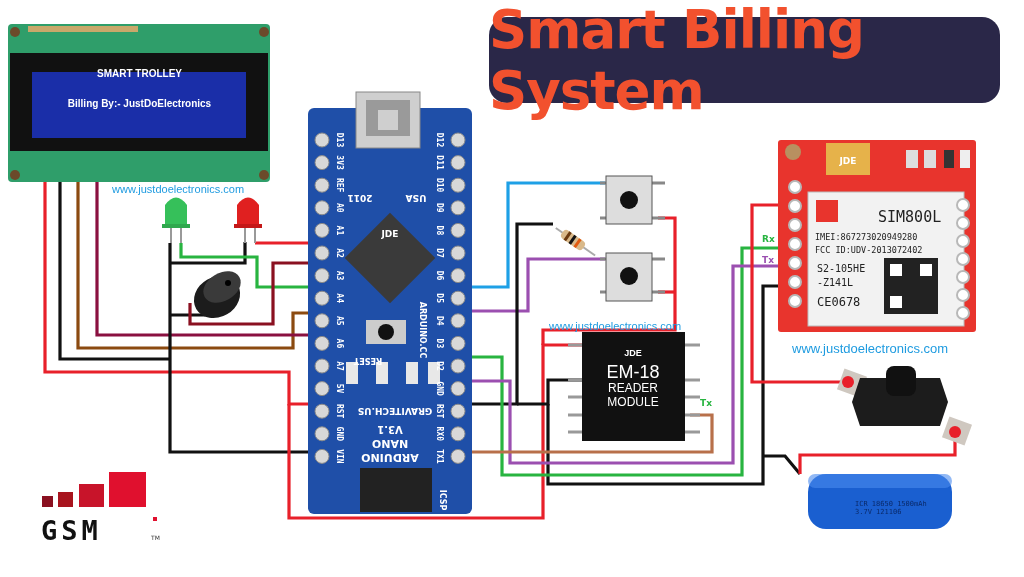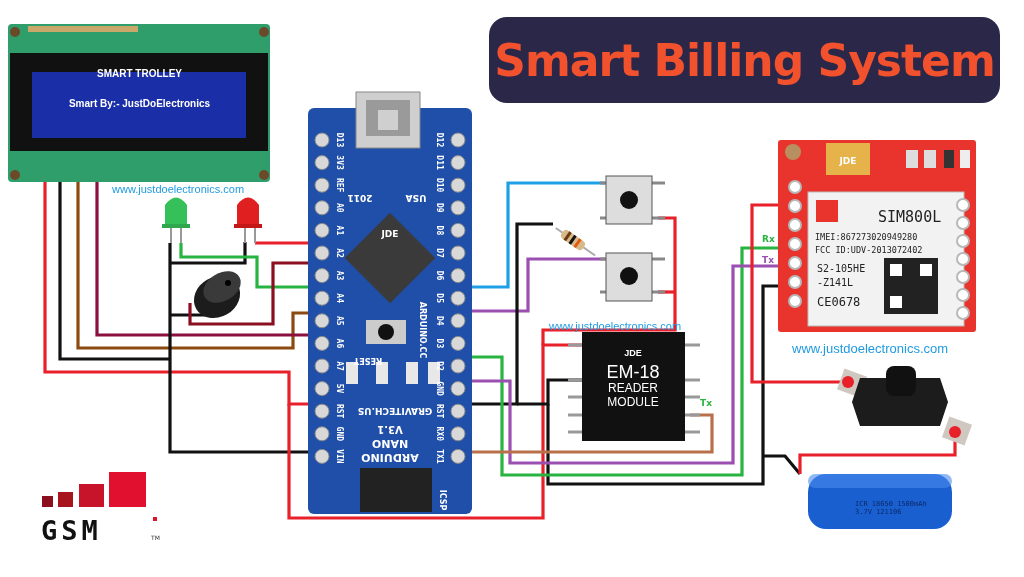--- a/index.html
+++ b/index.html
@@ -1,19 +1,19 @@
 <!DOCTYPE html>
 <html><head>
 <meta charset="utf-8">
 <style>
   html, body { margin: 0; padding: 0; background: #ffffff; }
   body { width: 1024px; height: 577px; position: relative; overflow: hidden; font-family: "DejaVu Sans", sans-serif; }
   svg#diagram { position: absolute; left: 0; top: 0; }
   .title-box { position: absolute; left: 489px; top: 17px; width: 511px; height: 86px; background: #2a2748; border-radius: 18px; display: flex; align-items: center; justify-content: center; }
-  .title-box span { color: #f2512e; font-family: "DejaVu Sans", sans-serif; font-weight: bold; font-size: 44px; letter-spacing: -1px; }
+  .title-box span { color: #f2512e; font-family: "DejaVu Sans", sans-serif; font-weight: bold; font-size: 53px; letter-spacing: -1px; }
   .lcd-text { position: absolute; color: #ffffff; font-family: "Liberation Sans", sans-serif; font-weight: bold; font-size: 10px; text-align: center; width: 215px; left: 32px; }
   .url { position: absolute; color: #1e9be0; font-family: "Liberation Sans", sans-serif; font-weight: normal; font-size: 11px; }
   .url-lg { font-size: 13px; }
   .pinlbl { font-family: "DejaVu Sans Mono", monospace; font-size: 8px; fill: #ffffff; font-weight: bold; }
   .em-text { fill: #ffffff; font-family: "Liberation Sans", sans-serif; text-anchor: middle; }
   .sim-text { font-family: "DejaVu Sans Mono", monospace; fill: #222; }
   .wire { fill: none; stroke-width: 3.2; stroke-linejoin: miter; }
 </style>
 </head>
 <body>
@@ -276,16 +276,16 @@
     <rect x="153" y="517" width="4" height="4" fill="#e0102e"></rect>
     <text x="41" y="540" font-size="27" font-weight="bold" fill="#111" font-family="DejaVu Sans Mono, monospace" letter-spacing="4">GSM</text>
     <text x="151" y="540" font-size="6" fill="#333">TM</text>
   </g>
 </svg>
 
 <div class="title-box">
   <span>Smart Billing System</span>
 </div>
 <div class="lcd-text" style="top:68px;">SMART TROLLEY</div>
-<div class="lcd-text" style="top:98px;">Smart By:- JustDoElectronics</div>
+<div class="lcd-text" style="top:98px;">Billing By:- JustDoElectronics</div>
 <div class="url" style="left:112px; top:183px;">www.justdoelectronics.com</div>
 <div class="url" style="left:549px; top:320px;">www.justdoelectronics.com</div>
 <div class="url url-lg" style="left:792px; top:341px;">www.justdoelectronics.com</div>
 
 </body></html>

